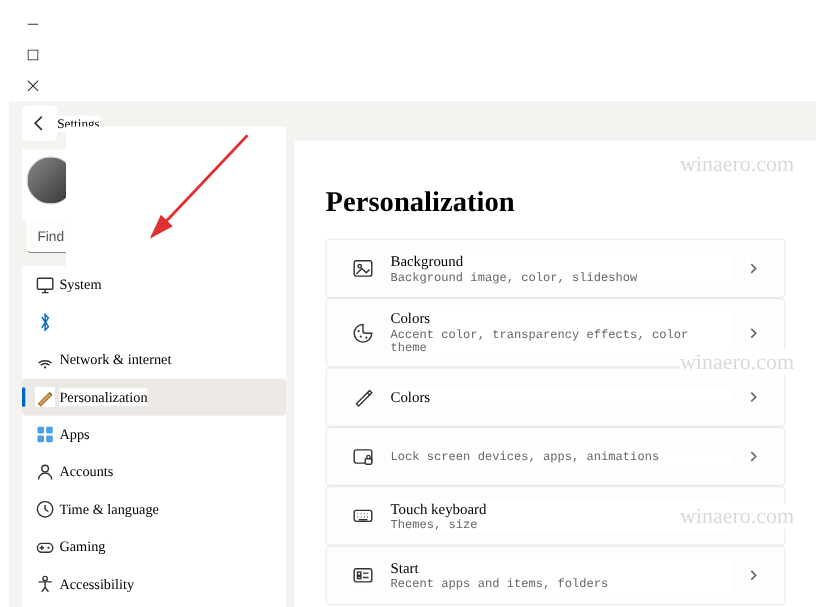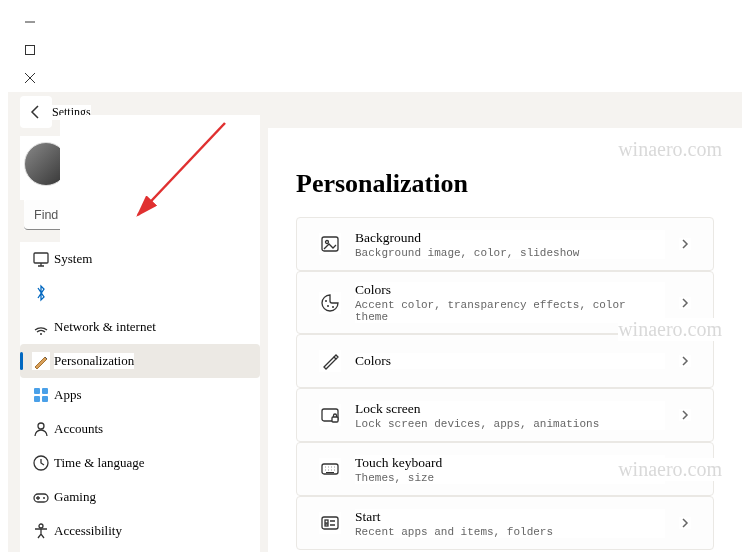--- a/index.html
+++ b/index.html
@@ -242,21 +242,20 @@
           </div>
           <div class="card">
             <span class="card-icon">
               <svg width="20" height="20">
                 <rect x="2" y="4" width="16" height="12" rx="2" stroke="#333" stroke-width="1.3" fill="none"></rect>
                 <rect x="12" y="12" width="6" height="5" rx="1" fill="#fff" stroke="#333" stroke-width="1.3"></rect>
                 <path d="M13.5 12 V10.5 A1.5 1.5 0 0 1 16.5 10.5 V12" stroke="#333" stroke-width="1.3" fill="none"></path>
               </svg>
             </span>
     <div class="card-text">
-      <div class="card-title">Lock screen</div>
       <div class="card-sub">Lock screen devices, apps, animations</div>
     </div>
     <span class="chev">
               <svg width="12" height="12">
                 <path d="M4 2 L8 6 L4 10" fill="none" stroke="#666" stroke-width="1.5"></path>
               </svg>
             </span>
           </div>
           <div class="card">
             <span class="card-icon">

